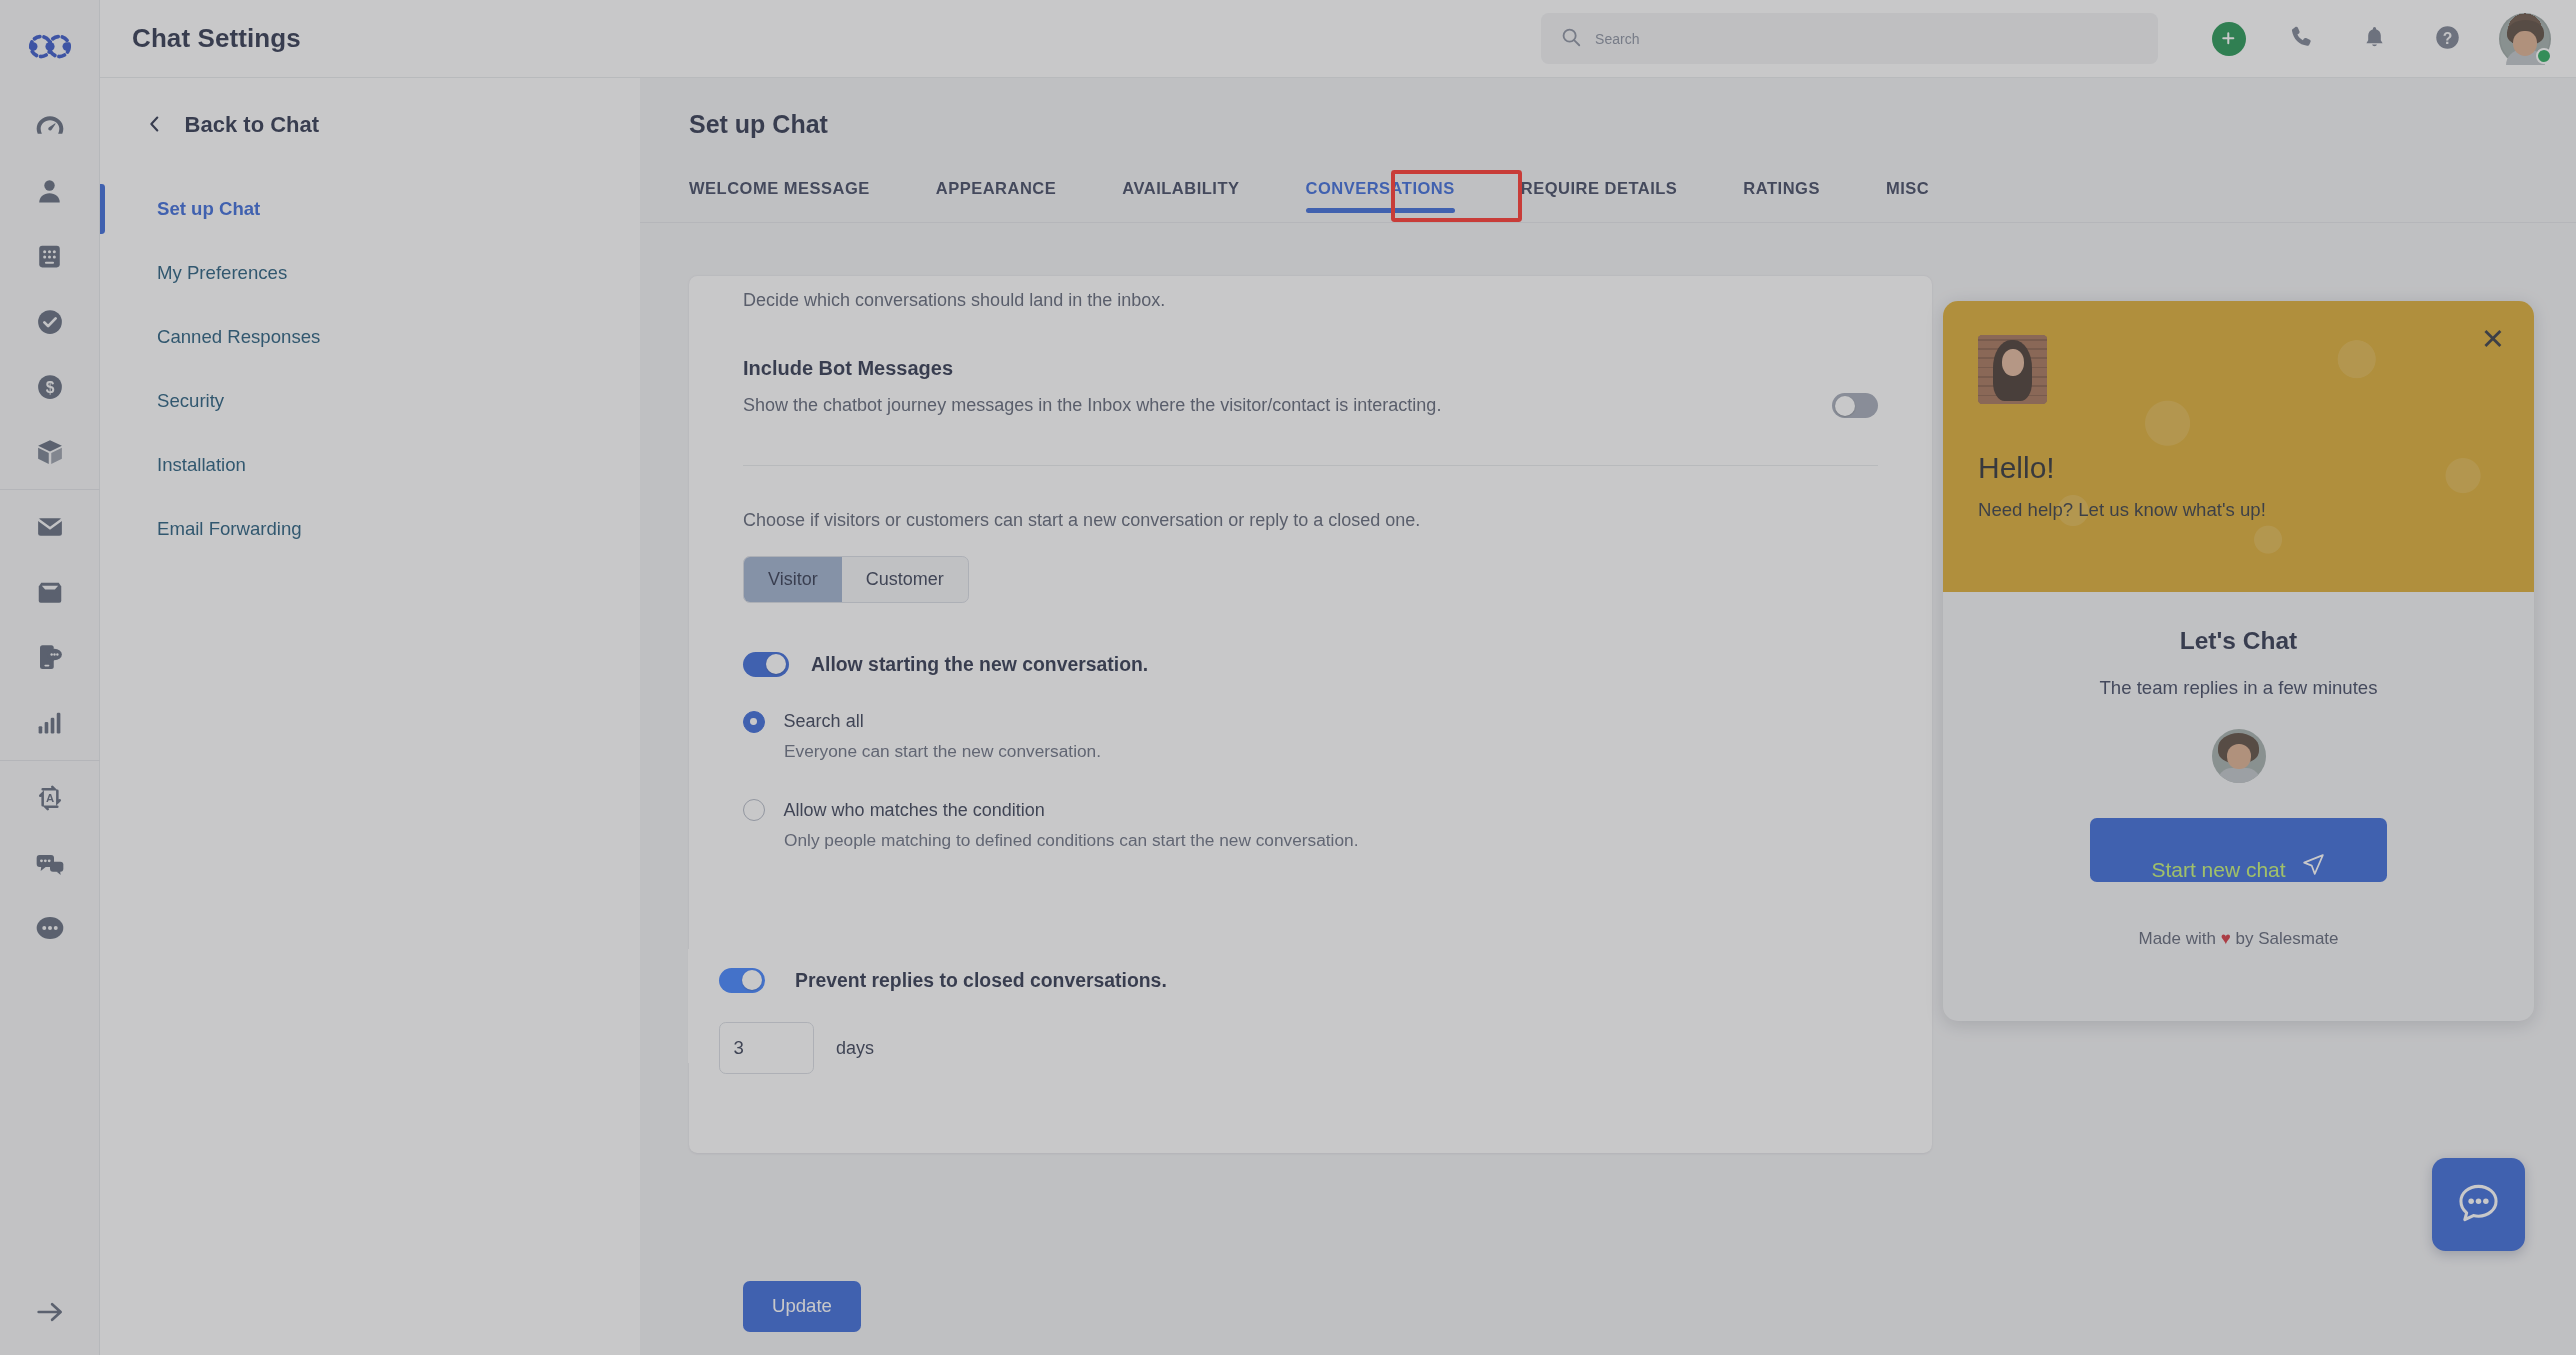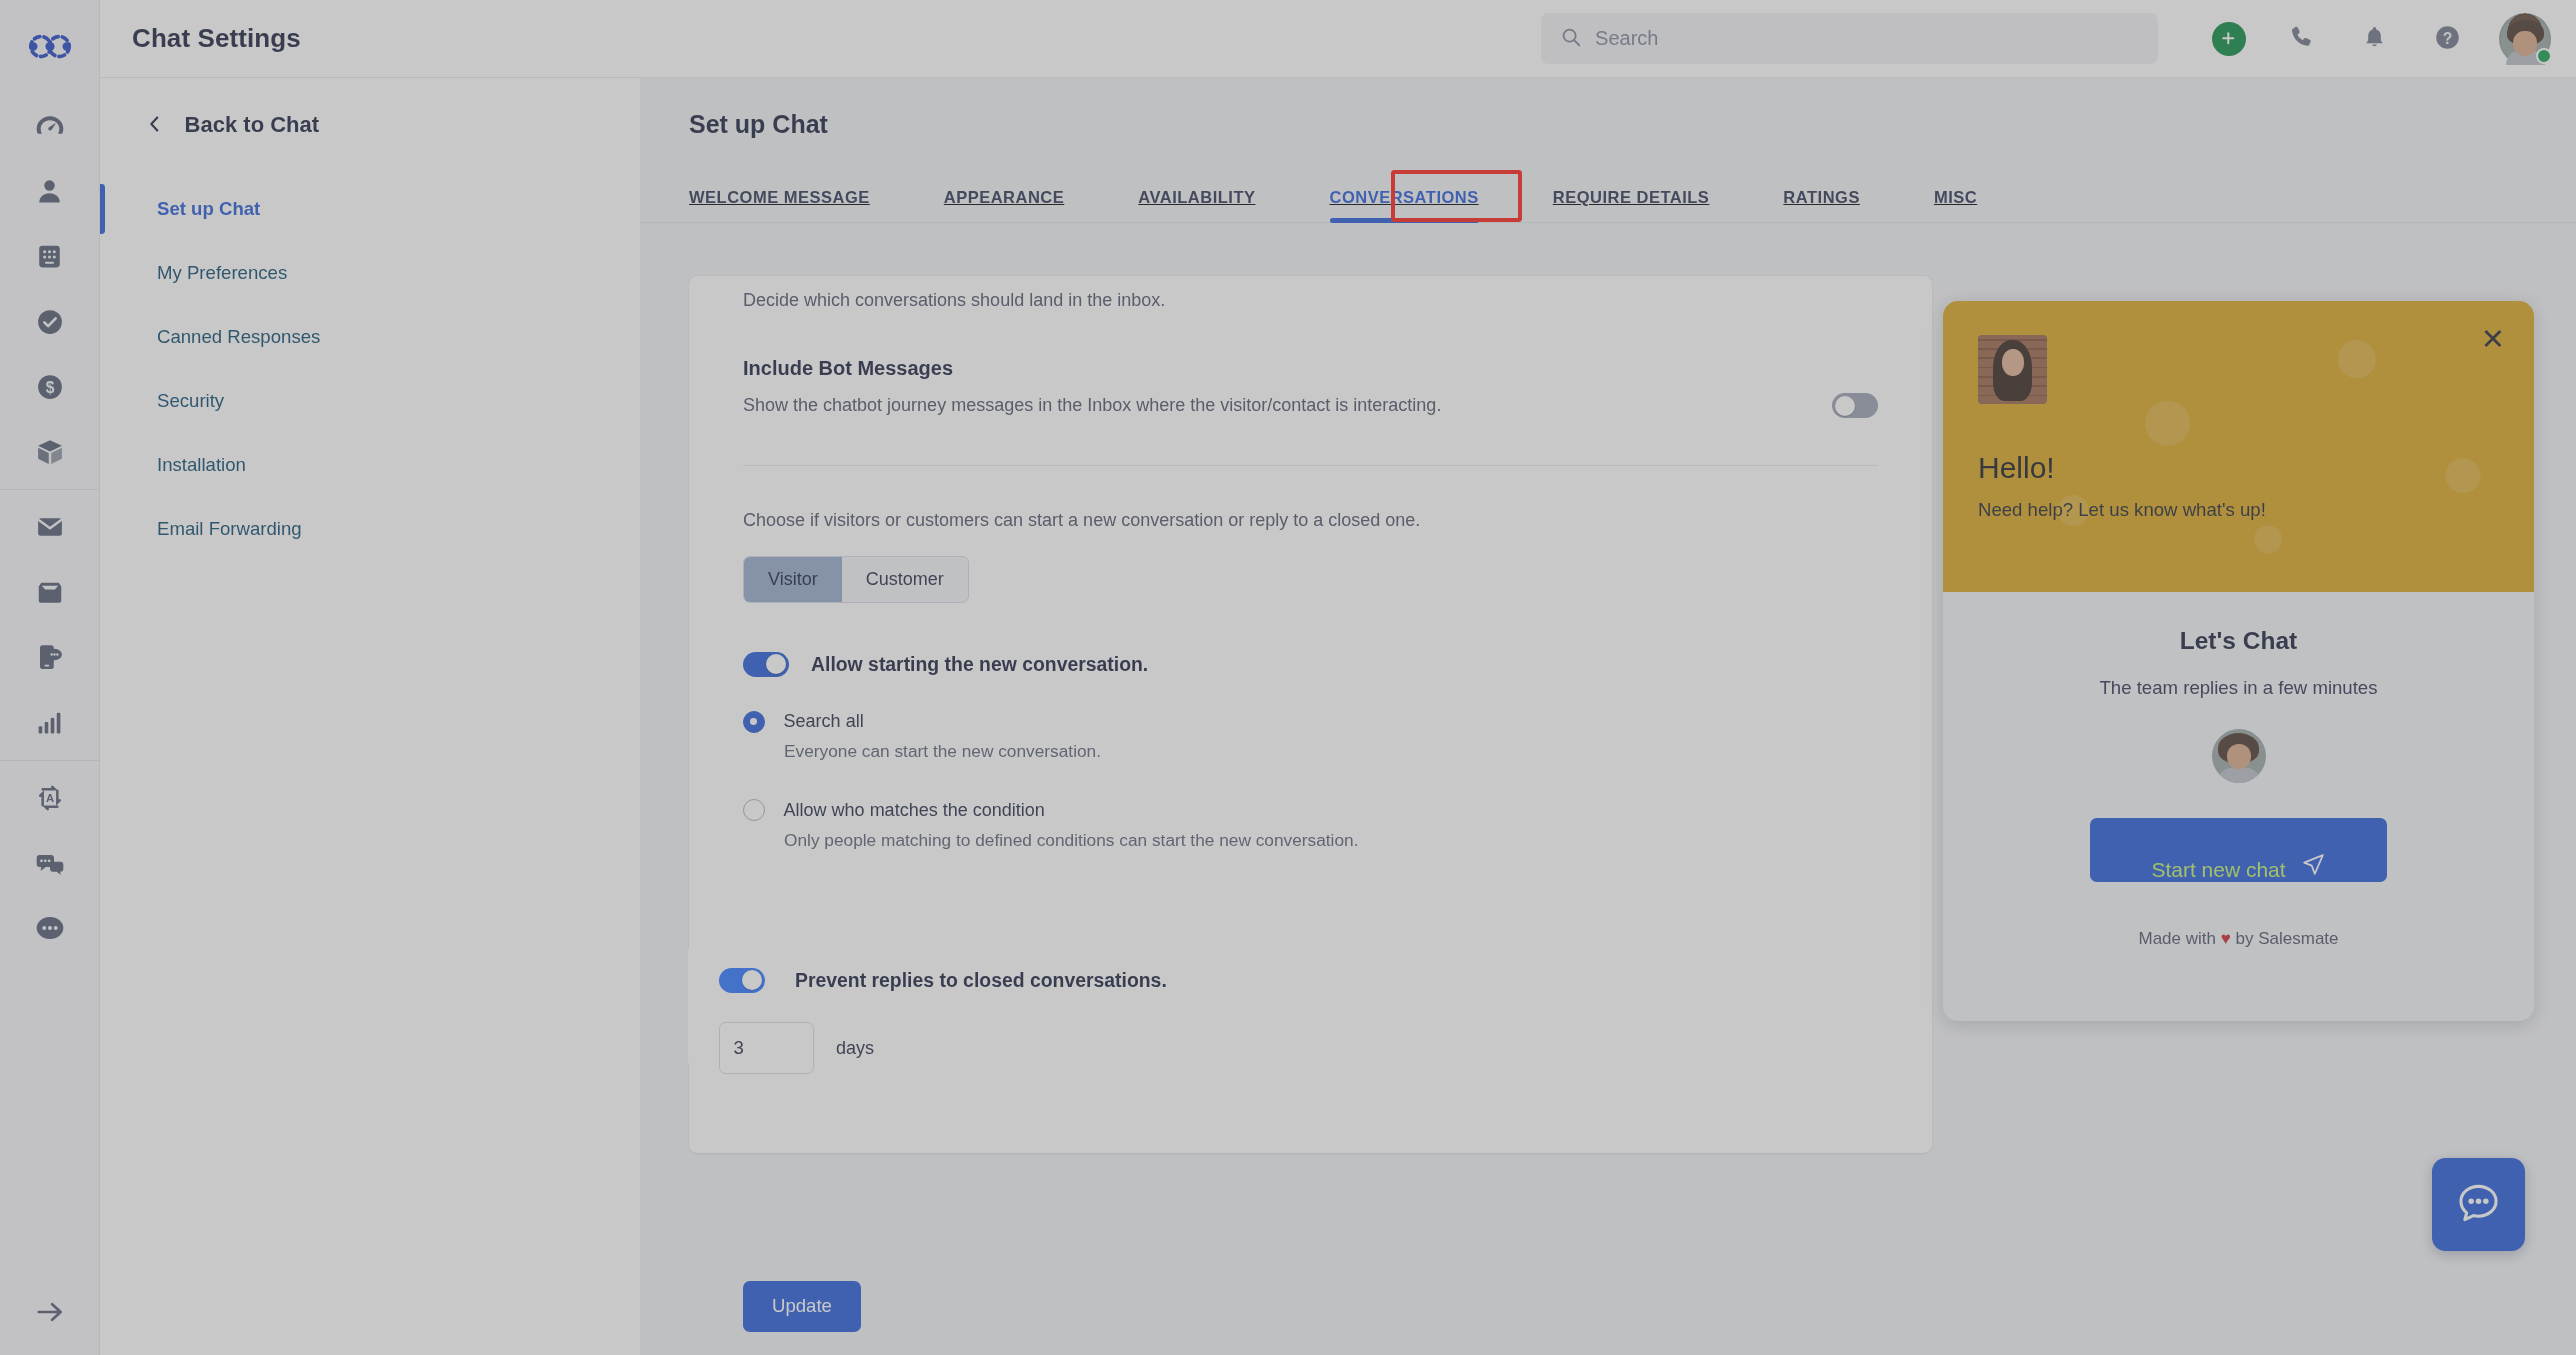--- a/index.html
+++ b/index.html
@@ -33,21 +33,21 @@
     display:flex; align-items:center;
   }
   .topbar-title { margin-left:32px; font-size:26px; font-weight:700; color:#18203b; letter-spacing:0.1px; }
   .topbar-right { margin-left:auto; display:flex; align-items:center; padding-right:25px; gap:0; }
   .search-wrap {
     width:617px; height:51px; background:#f0f1f3; border-radius:7.6px;
     display:flex; align-items:center; padding:0 18.6px; gap:13.5px; margin-right:34px;
   }
   .search-input {
     border:none; outline:none; background:transparent;
-    font-family:"Liberation Sans", sans-serif; font-size:20px; color:#3c4255; width:100%;
+    font-family:"Liberation Sans", sans-serif; font-size:14px; color:#3c4255; width:100%;
   }
   .search-input::placeholder { color:#7d8495; }
   .tb-icon { width:73px; height:56px; display:flex; align-items:center; justify-content:center; cursor:pointer; }
   .plus-btn { width:34px; height:34px; border-radius:50%; background:#0a8a3f;
     display:flex; align-items:center; justify-content:center; color:#fff; font-size:25px; line-height:1; font-weight:400; }
   .avatar-wrap { position:relative; width:52px; height:52px; margin-left:15px; }
   .avatar {
     width:52px; height:52px; border-radius:50%; overflow:hidden;
     background: radial-gradient(circle at 50% 34%, #8f6f58 0 22%, #5c4434 22% 40%, #9aa7a4 40% 100%);
     box-shadow: inset 0 0 0 1.7px rgba(0,0,0,.06);
@@ -74,22 +74,22 @@
     content:""; position:absolute; left:0; top:6.8px; bottom:6.8px; width:5px; background:#2559d6; border-radius:0 3.4px 3.4px 0;
   }
 
   
   .main {
     position:absolute; left:640px; top:78px; width:1936px; height:1278px;
     background:#f1f2f4; overflow:hidden;
   }
   .page-title { padding:32px 0 0 49px; font-size:25px; font-weight:700; color:#18203b; }
 
-  .tabs { display:flex; align-items:flex-end; gap:16px; padding-left:49px; margin-top:30px;
-    border-bottom:0.8px solid #e1e3e7; height:54px; position:relative;text-decoration:underline; }
+  .tabs { display:flex; align-items:center; gap:8px; padding-left:49px; margin-top:30px;
+    border-bottom:0.8px solid #e1e3e7; height:54px; position:relative; }
   .tab {
     position:relative; padding:0 29px 15px 29px; font-size:16.5px; font-weight:700;
     letter-spacing:0.5px; color:#2a3350; cursor:pointer; white-space:nowrap;
   }
   .tab:first-child { padding-left:0; }
   .tab.active { color:#2559d6; }
   .tab.active::after {
     content:""; position:absolute; left:29px; right:29px; bottom:-0.8px; height:5px; background:#2559d6; border-radius:2.5px;
   }
   .tab-highlight {

